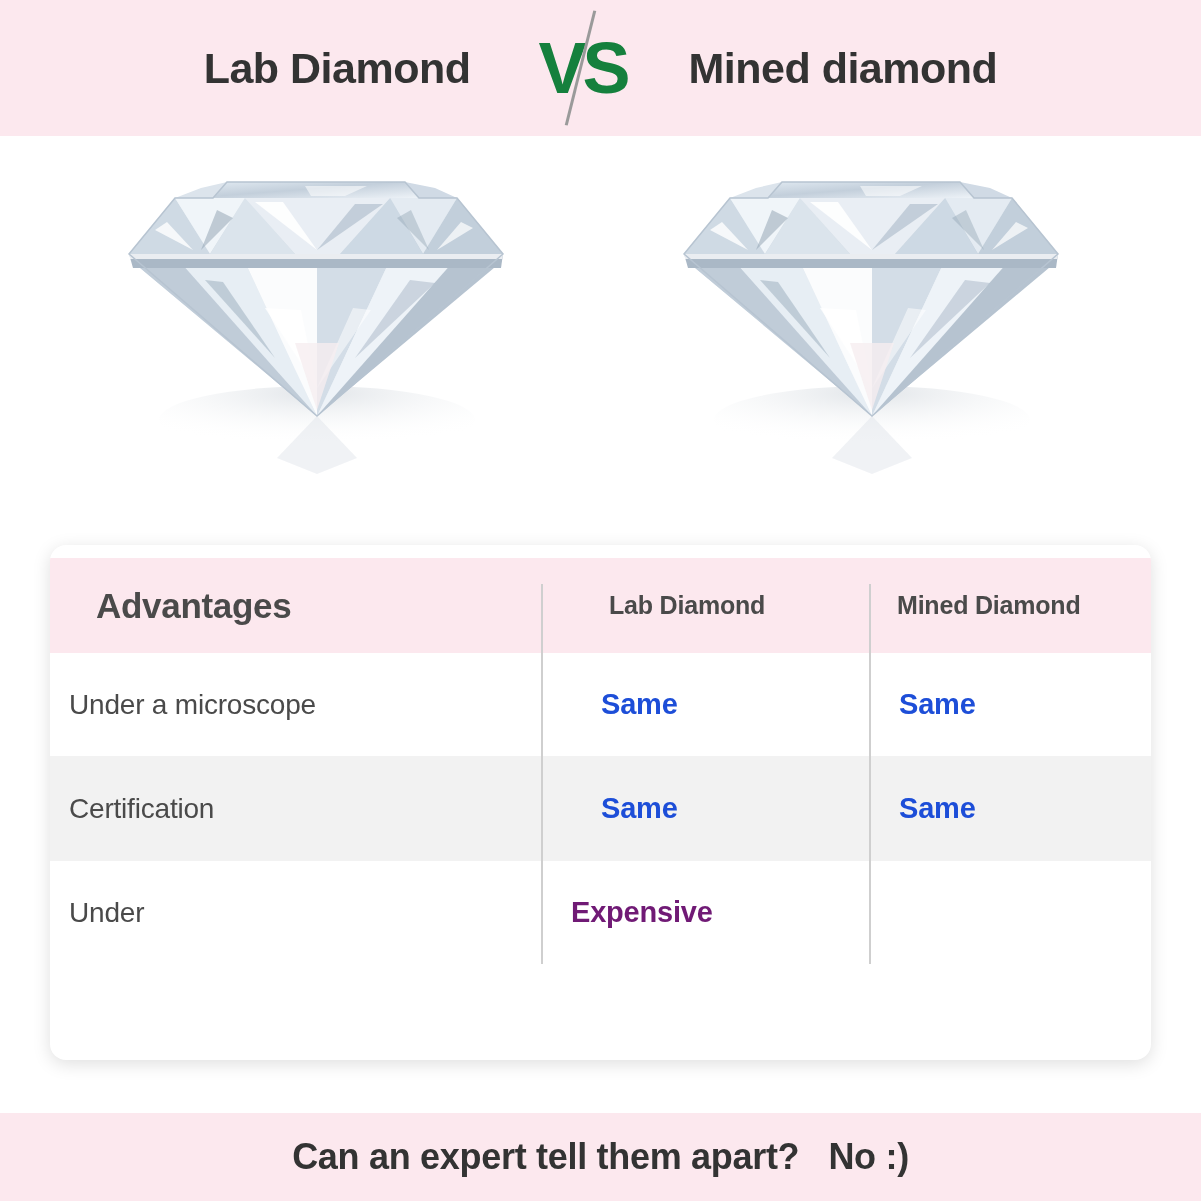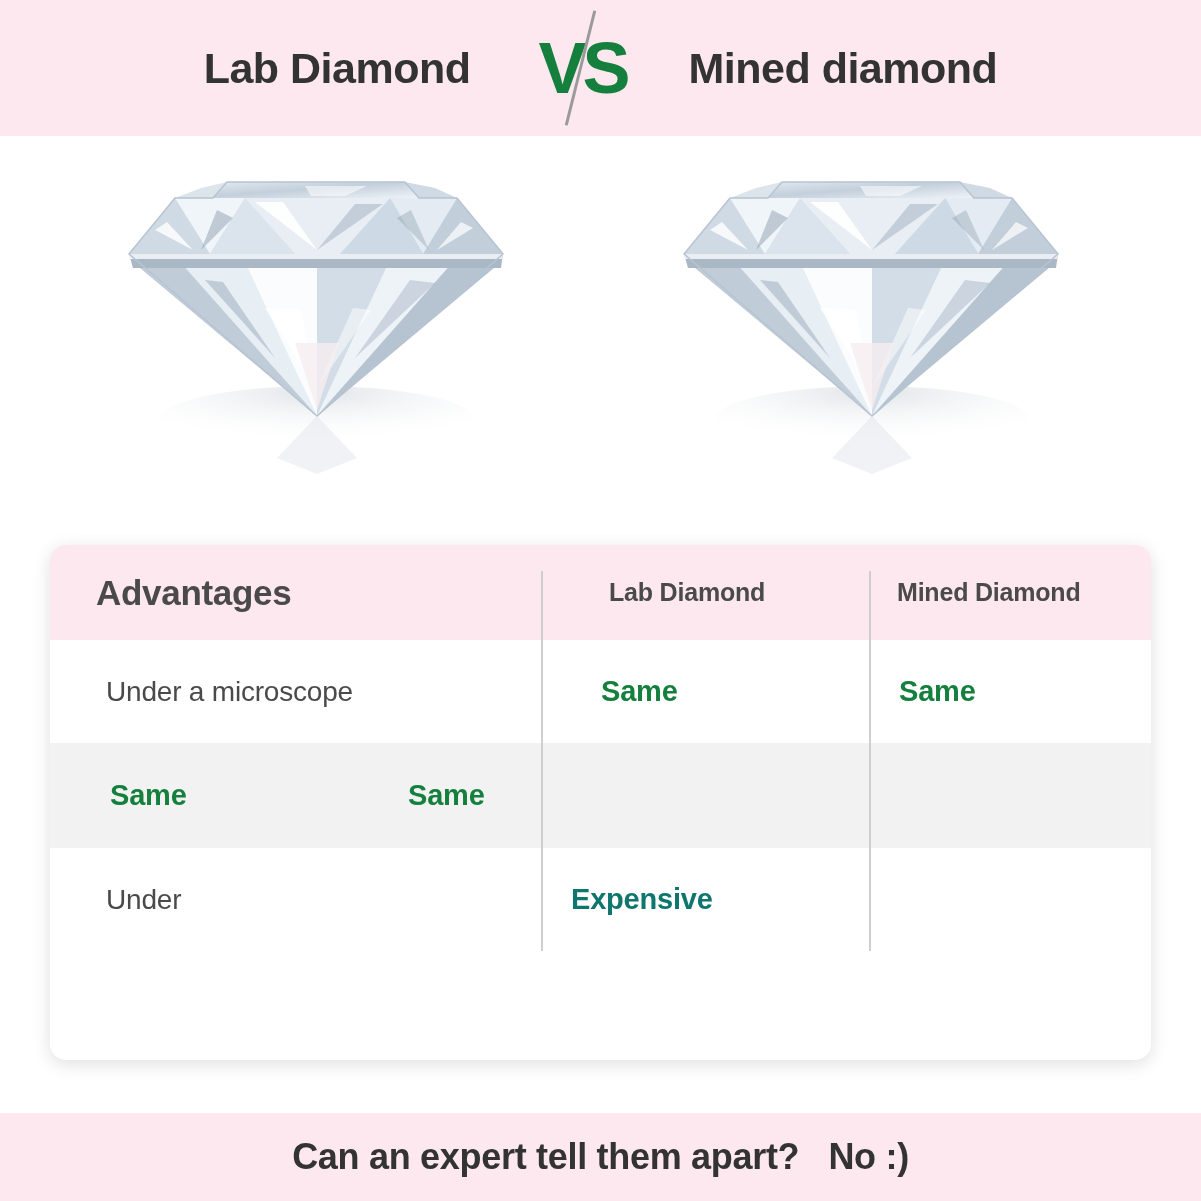--- a/index.html
+++ b/index.html
@@ -111,26 +111,27 @@
   .trow {
     position: relative;
     display: flex;
     width: 100%;
     align-items: center;
   }
 
   .trow.head {
     height: 95px;
     background: #fce8ee;
+    margin-top: 13px;
   }
   .trow.r-white { height: 103px; background: #ffffff; }
   .trow.r-gray  { height: 105px; background: #f2f2f2; }
   .trow.r-gray.last { height: 107px; }
 
-  .cell-feature { width: 491px; padding-left: 56px; }
+  .cell-feature { width: 491px; padding-left: 19px; }
   .cell-lab     { width: 328px; padding-left: 60px; }
   .cell-mined   { width: 282px; padding-left: 30px; }
 
   .head .cell-feature { padding-left: 46px; }
   .head .cell-lab     { padding-left: 68px; }
   .head .cell-mined   { padding-left: 28px; }
 
   .head-advantages {
     font-size: 35px;
     font-weight: bold;
@@ -151,22 +152,22 @@
     line-height: 1.35;
     letter-spacing: -0.2px;
   }
 
   .val {
     font-size: 29px;
     font-weight: bold;
     letter-spacing: -0.2px;
     white-space: nowrap;
   }
-  .val.green { color: #15803d; }
-  .val.red   { color: #0f766e; }
+  .val.green { color: #1d4ed8; }
+  .val.red   { color: #701a75; }
 
   
   .col-divider {
     position: absolute;
     top: 0;
     width: 2px;
     background: #cfcfcf;
   }
   .col-divider.d1 { left: 491px; }
   .col-divider.d2 { left: 819px; }
@@ -356,20 +357,23 @@
         <span class="val green">Same</span>
       </div>
       <div class="cell-mined">
         <span class="val green">Same</span>
       </div>
     </div>
 
     <div class="trow r-gray">
       <div class="col-divider d1"></div>
       <div class="col-divider d2"></div>
+      <div class="cell-feature">
+        <span class="feature-text">Certification</span>
+      </div>
       <div class="cell-lab">
         <span class="val green">Same</span>
       </div>
       <div class="cell-mined">
         <span class="val green">Same</span>
       </div>
     </div>
 
     <div class="trow r-white">
       <div class="col-divider d1"></div>

